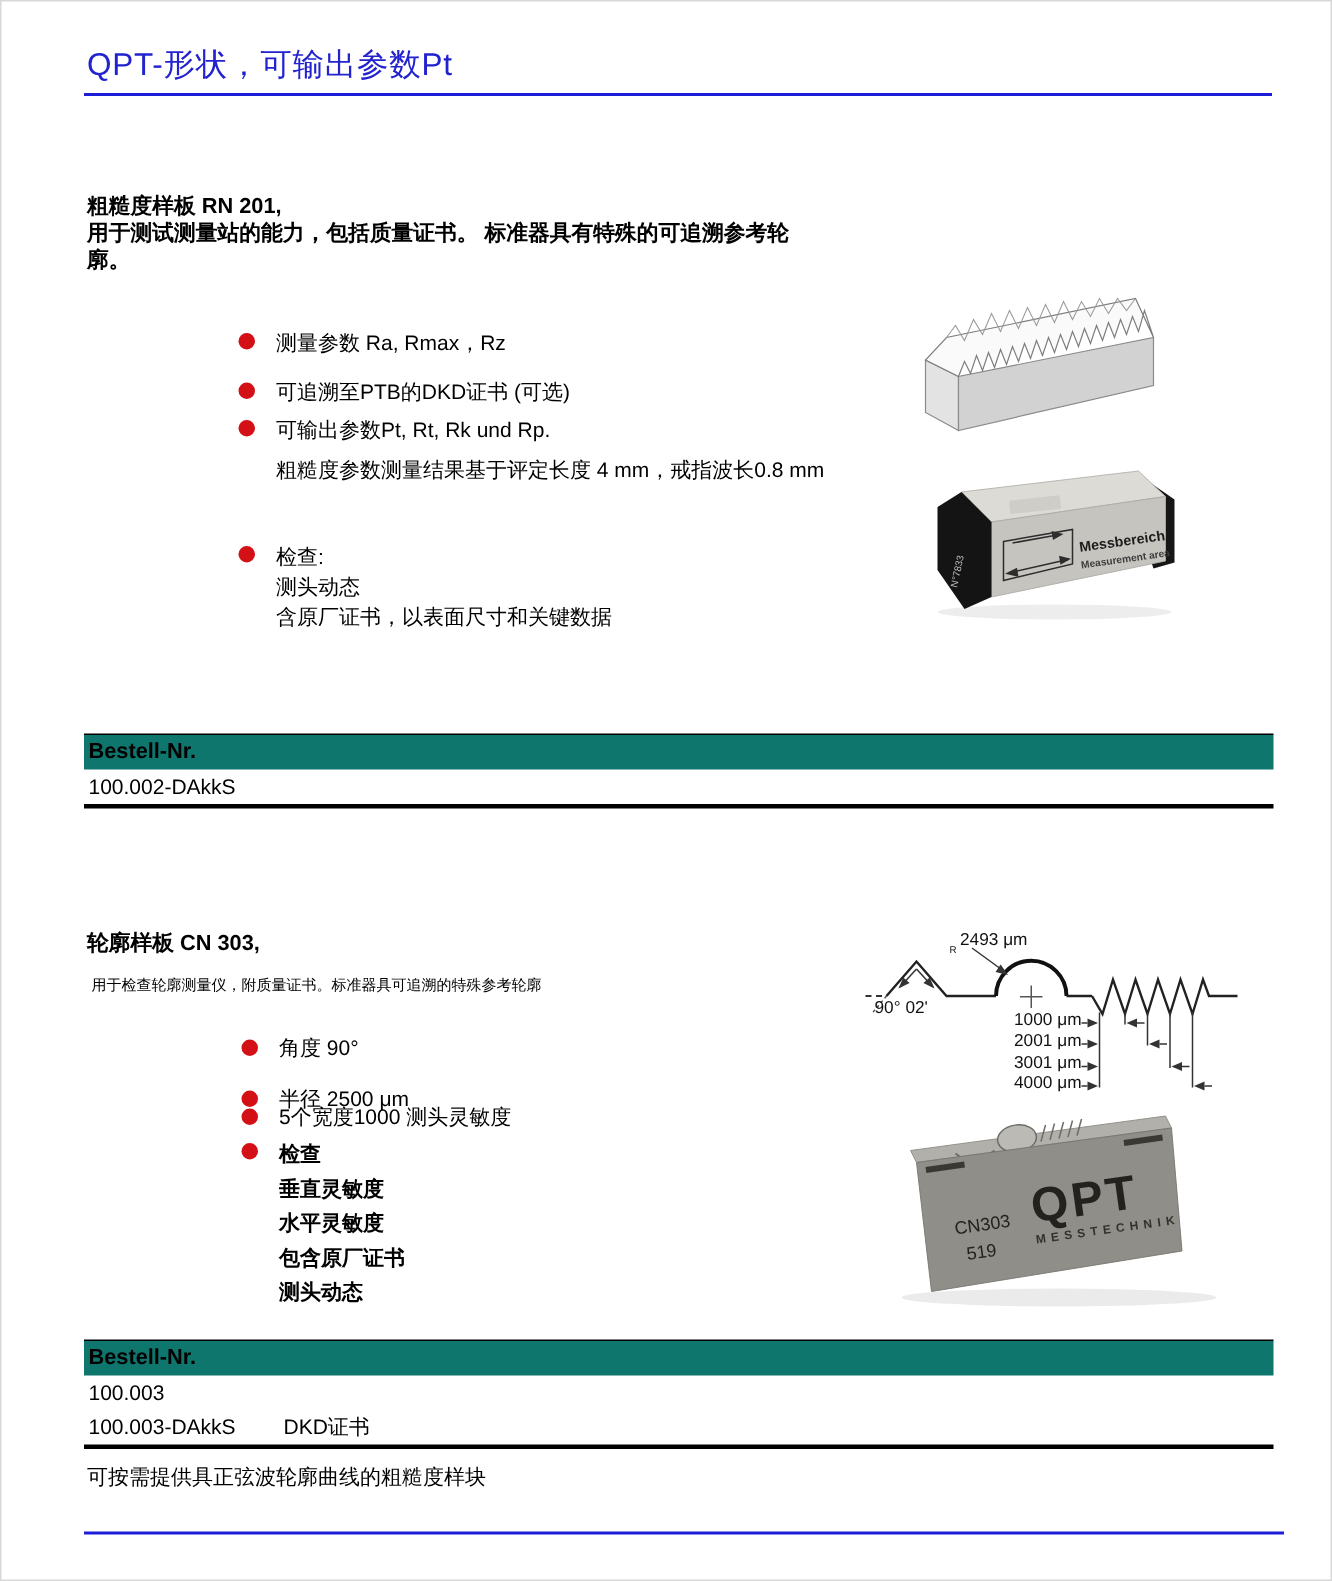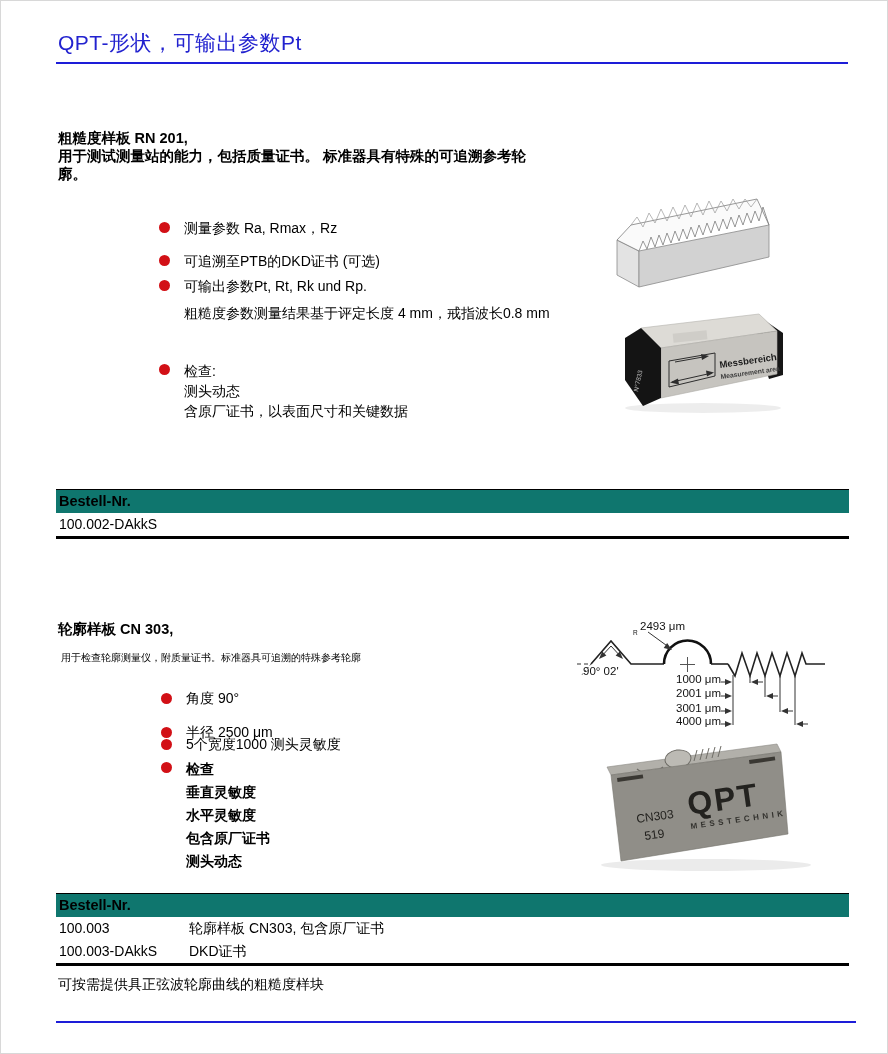--- a/index.html
+++ b/index.html
@@ -237,21 +237,20 @@
       <text x="110" y="88" font-size="8" font-weight="bold" fill="#33322e" letter-spacing="3.5" transform="rotate(-8 110 88)">MESSTECHNIK</text>
       <text x="56" y="82" font-size="12" fill="#23221f" transform="rotate(-8 56 82)">CN303</text>
       <text x="64" y="99" font-size="12" fill="#23221f" transform="rotate(-8 64 99)">519</text>
     </svg>
   </div>
 
   <div class="abs order-table" style="top:892px;">
     <div class="ot-header">Bestell-Nr.</div>
     <div class="ot-row">
       <span class="ot-nr">100.003</span>
-      <span class="ot-desc">轮廓样板 CN303, 包含原厂证书</span>
     </div>
     <div class="ot-row">
       <span class="ot-nr">100.003-DAkkS</span>
       <span class="ot-desc">DKD证书</span>
     </div>
   </div>
 
   <div class="abs closing-note">可按需提供具正弦波轮廓曲线的粗糙度样块</div>
 
   <div class="abs bottom-rule"></div>

